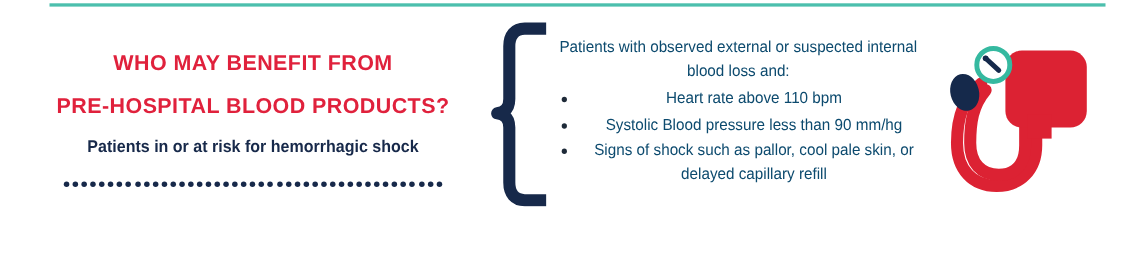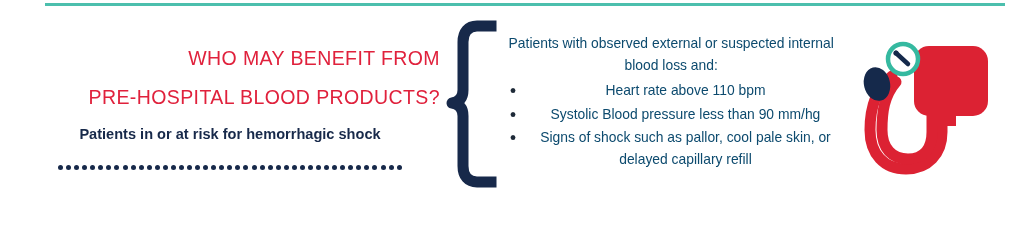--- a/index.html
+++ b/index.html
@@ -31,28 +31,27 @@
   
   .left-col {
     position: absolute;
     left: 20px;
     top: 46px;
     width: 420px;
     text-align: center;
   }
   .headline {
     color: #e0213c;
-    font-weight: normal;
+    font-weight: bold;
     font-size: 19.5px;
     letter-spacing: 0.4px;
     line-height: 25px;
     text-transform: uppercase;
     margin: 0;
     white-space: nowrap;
-    text-align: right;
   }
   .headline-line2 {
     margin-top: 14px;
   }
   .subhead {
     color: #17294a;
     font-weight: bold;
     font-size: 15.5px;
     line-height: 20px;
     margin: 0;

